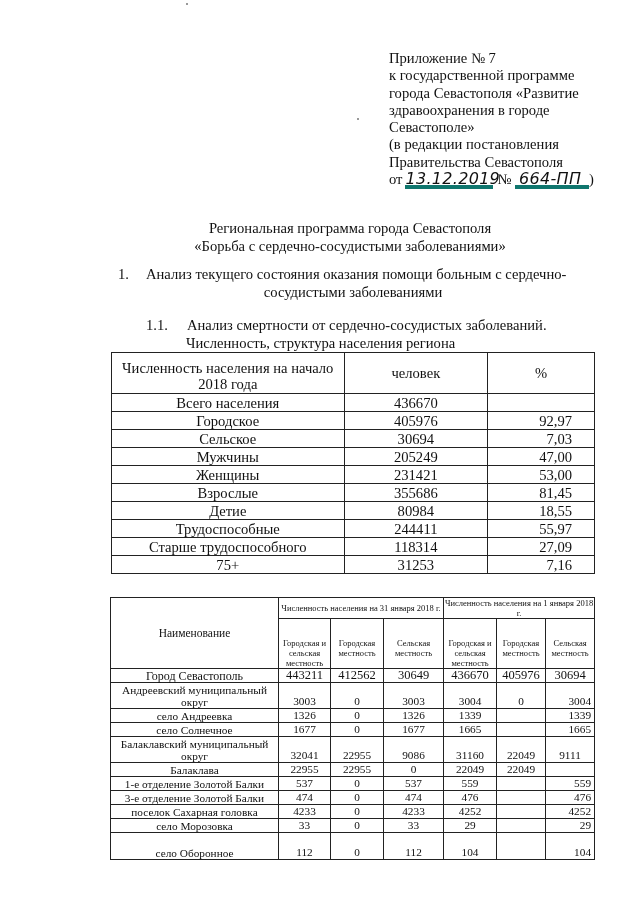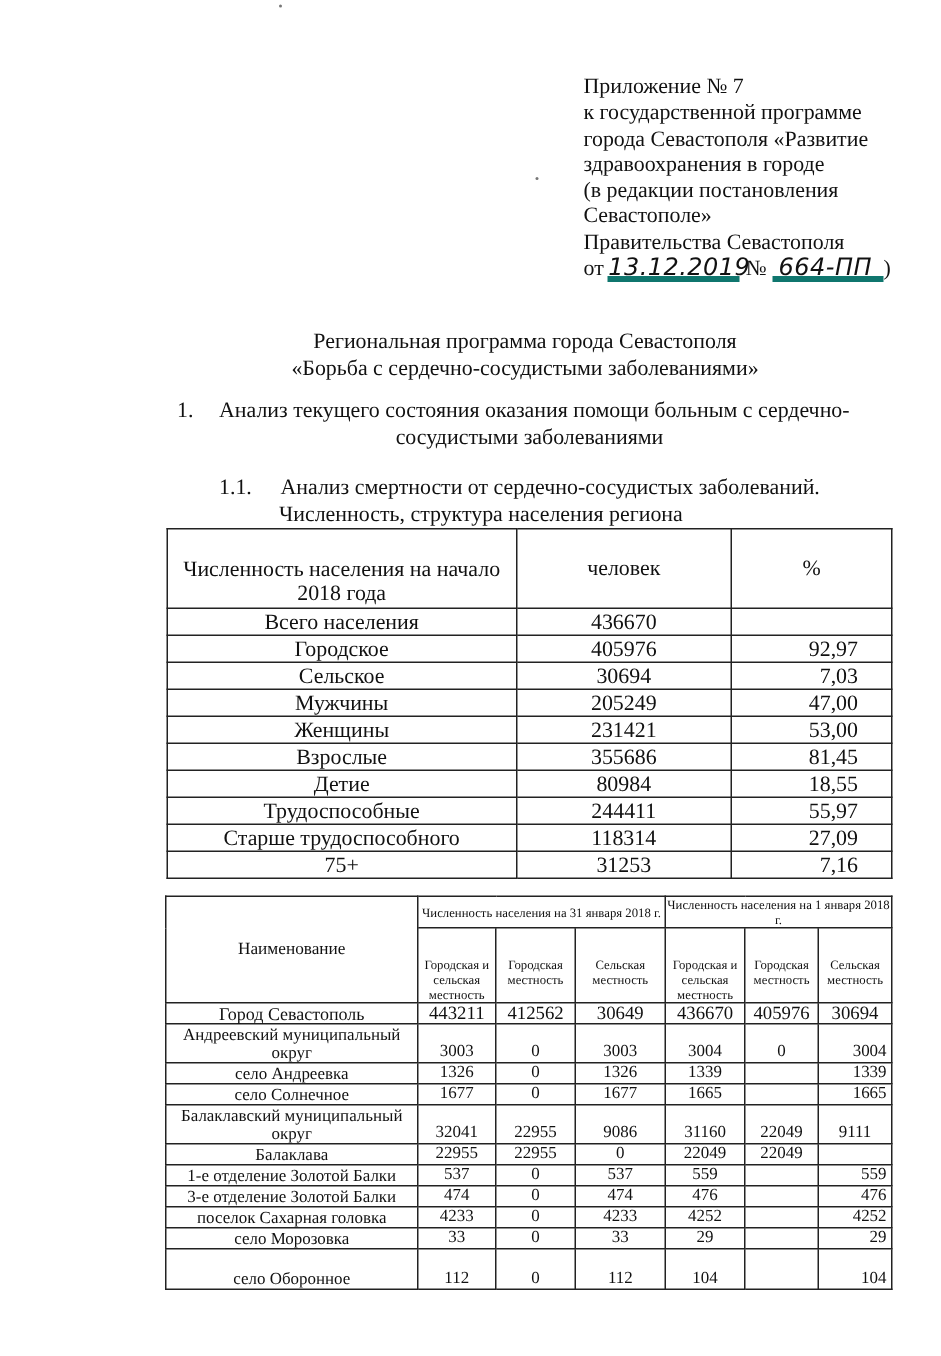--- a/index.html
+++ b/index.html
@@ -31,21 +31,21 @@
   .sec1 .l2 { position: absolute; left: 0; top: 18px; width: 470px; text-align: center; }
   .sec11 { position: absolute; left: 146px; top: 316px; width: 420px; font-size: 14.6px; line-height: 18px; }
   .sec11 .num { position: absolute; left: 0; top: 0; }
   .sec11 .l1 { position: absolute; left: 41px; top: 0; white-space: nowrap; }
   .sec11 .l2 { position: absolute; left: 40px; top: 18px; width: 340px; text-align: left; }
 
   table { border-collapse: collapse; position: absolute; }
   .tbl1 { left: 111px; top: 352px; width: 484px; font-size: 14.6px; }
   .tbl1 td { border: 1px solid #222; padding: 0; text-align: center; line-height: 16px; height: 17px; }
   .tbl1 tr.head td { height: 34px; line-height: 16px; }
-  .tbl1 tr.head td.c1 { padding-top: 18px; }
+  .tbl1 tr.head td.c1 { padding-top: 6px; }
   .tbl1 td.c3 { text-align: right; padding-right: 22px; }
   .tbl1 tr.head td.c3 { text-align: center; padding-right: 0; }
 
   .tbl2 { left: 110px; top: 597px; width: 484px; font-size: 11.3px; table-layout: fixed; }
   .tbl2 td { border: 1px solid #222; padding: 0; text-align: center; line-height: 12px; }
   .tbl2 .hsm { font-size: 8.5px; line-height: 10px; vertical-align: top; padding-top: 19px; }
   .tbl2 .grp { font-size: 8.5px; line-height: 10px; height: 15px; margin-left: 20px; }
   .tbl2 td.num { vertical-align: bottom; padding-bottom: 1px; }
   .tbl2 td.r { text-align: right; padding-right: 3px; }
   .tbl2 td.name { padding: 0 2px; }
@@ -57,22 +57,22 @@
 <body>
 
 <div class="speck" style="left:186px;top:3px;"></div>
 <div class="speck" style="left:357px;top:118px;"></div>
 
 <div class="appendix">
   <div>Приложение № 7</div>
   <div>к государственной программе</div>
   <div>города Севастополя «Развитие</div>
   <div>здравоохранения в городе</div>
+  <div>Севастополе»</div>
   <div>(в редакции постановления</div>
-  <div>Севастополе»</div>
   <div>Правительства Севастополя</div>
   <div>
     <span>от</span><span class="hand date">13.12.2019</span>
     <span>№</span><span class="hand num">664-ПП</span><span>)</span>
   </div>
 </div>
 
 <div class="title t1">Региональная программа города Севастополя</div>
 <div class="title t2">«Борьба с сердечно-сосудистыми заболеваниями»</div>
 

